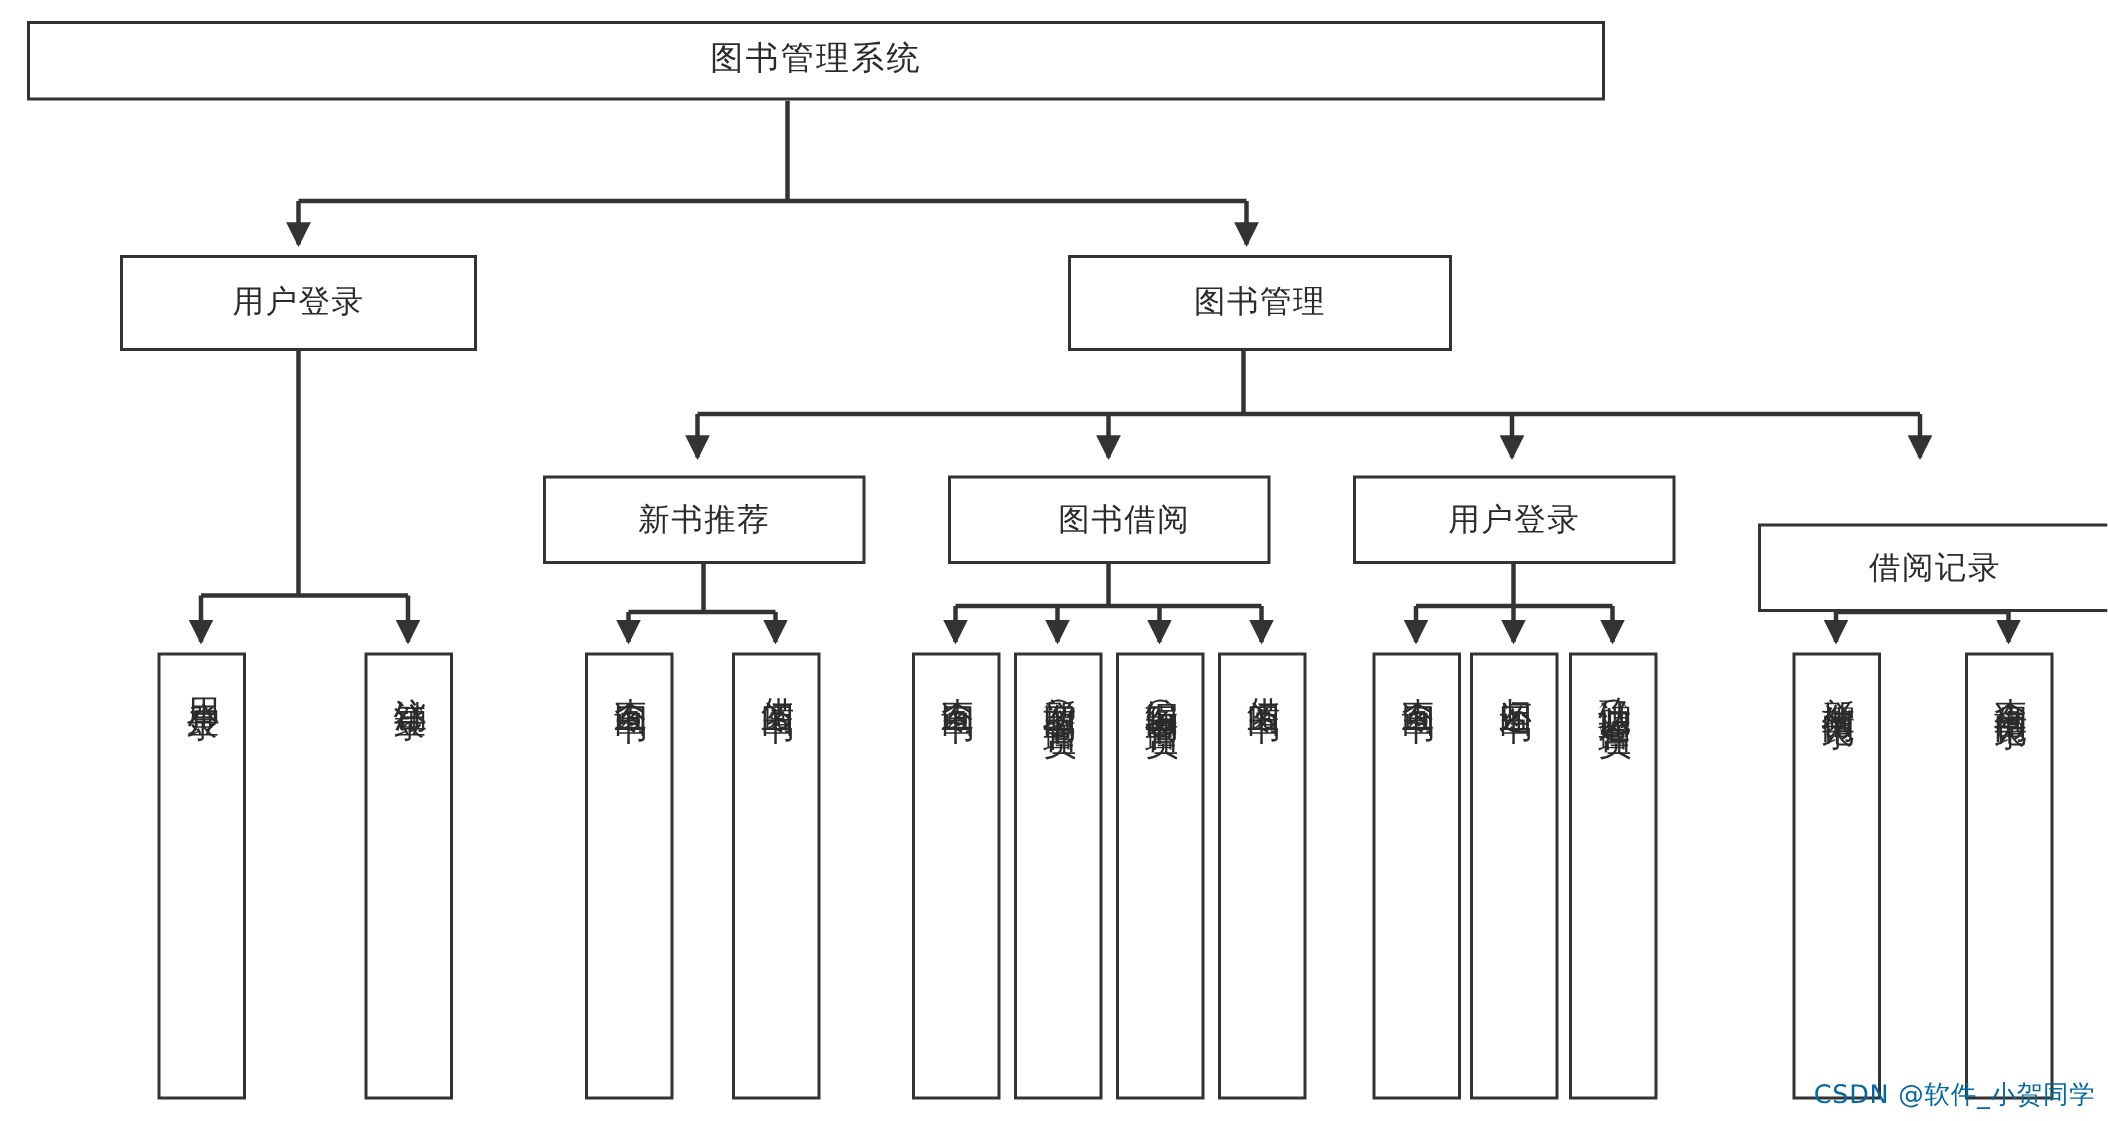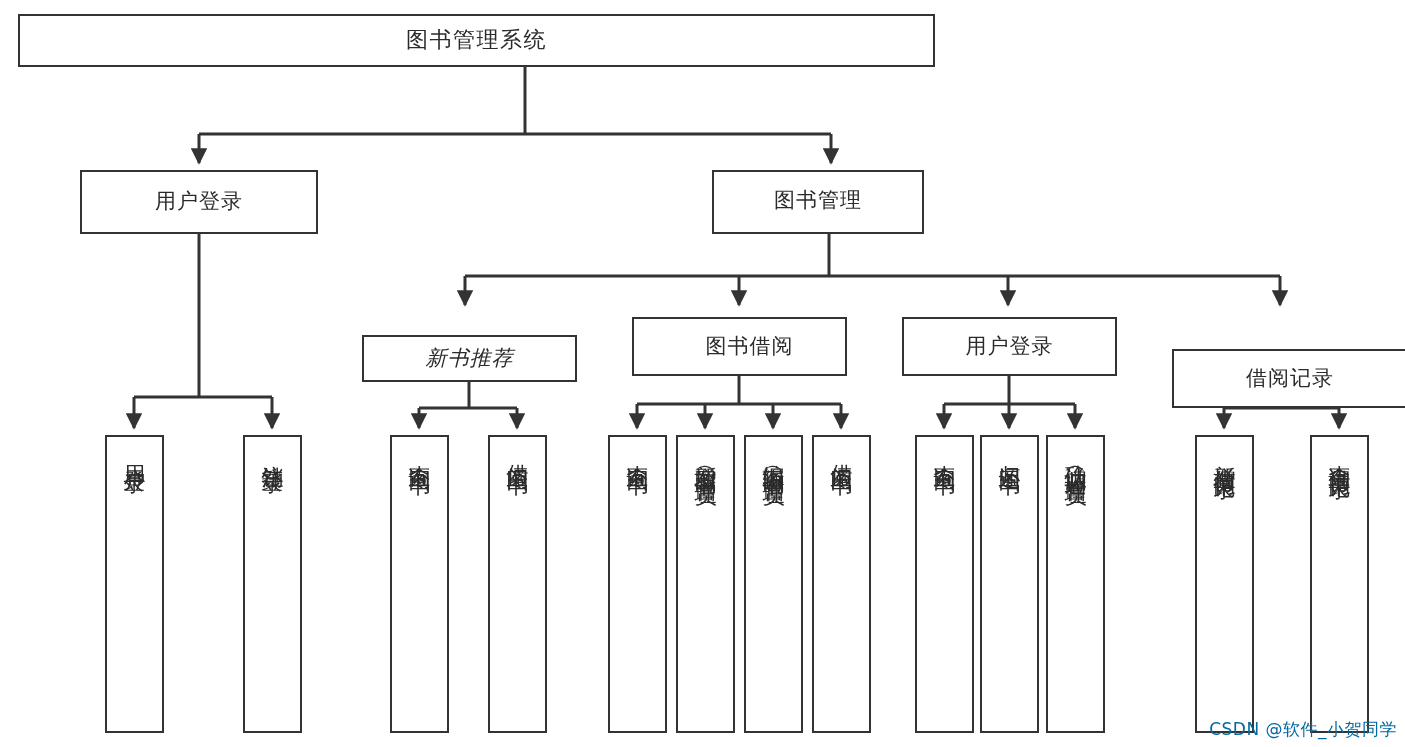--- a/index.html
+++ b/index.html
@@ -130,32 +130,32 @@
       <path d="M 1009 404 L 1009 428" marker-end="url(#arrow)"></path>
       <path d="M 1075 404 L 1075 428" marker-end="url(#arrow)"></path>
 
       <path d="M 1279 376 L 1279 408"></path>
       <path d="M 1224 408 L 1339 408"></path>
       <path d="M 1224 408 L 1224 428" marker-end="url(#arrow)"></path>
       <path d="M 1339 408 L 1339 428" marker-end="url(#arrow)"></path>
     </g>
   </svg>
 
-  <div class="node h root" style="left:18px; top:14px; width:917px; height:53px;">
+  <div class="node h root" style="left:18px; top:14px; width:1052px; height:53px;">
     <span class="node-label">图书管理系统</span>
   </div>
 
   <div class="node h" style="left:80px; top:170px; width:238px; height:64px;">
     <span class="node-label">用户登录</span>
   </div>
-  <div class="node h" style="left:712px; top:170px; width:212px; height:64px;font-family:Liberation Mono, monospace;">
+  <div class="node h" style="left:712px; top:170px; width:256px; height:64px;">
     <span class="node-label">图书管理</span>
   </div>
 
-  <div class="node h" style="left:362px; top:335px; width:215px; height:47px;font-style:italic;">
+  <div class="node h" style="left:362px; top:317px; width:215px; height:59px;">
     <span class="node-label">新书推荐</span>
   </div>
   <div class="node h" style="left:632px; top:317px; width:215px; height:59px;padding-left:20px;">
     <span class="node-label">图书借阅</span>
   </div>
   <div class="node h" style="left:902px; top:317px; width:215px; height:59px;">
     <span class="node-label">用户登录</span>
   </div>
   <div class="node h" style="left:1172px; top:317px; width:236px; height:59px;margin-top:32px;">
     <span class="node-label">借阅记录</span>

